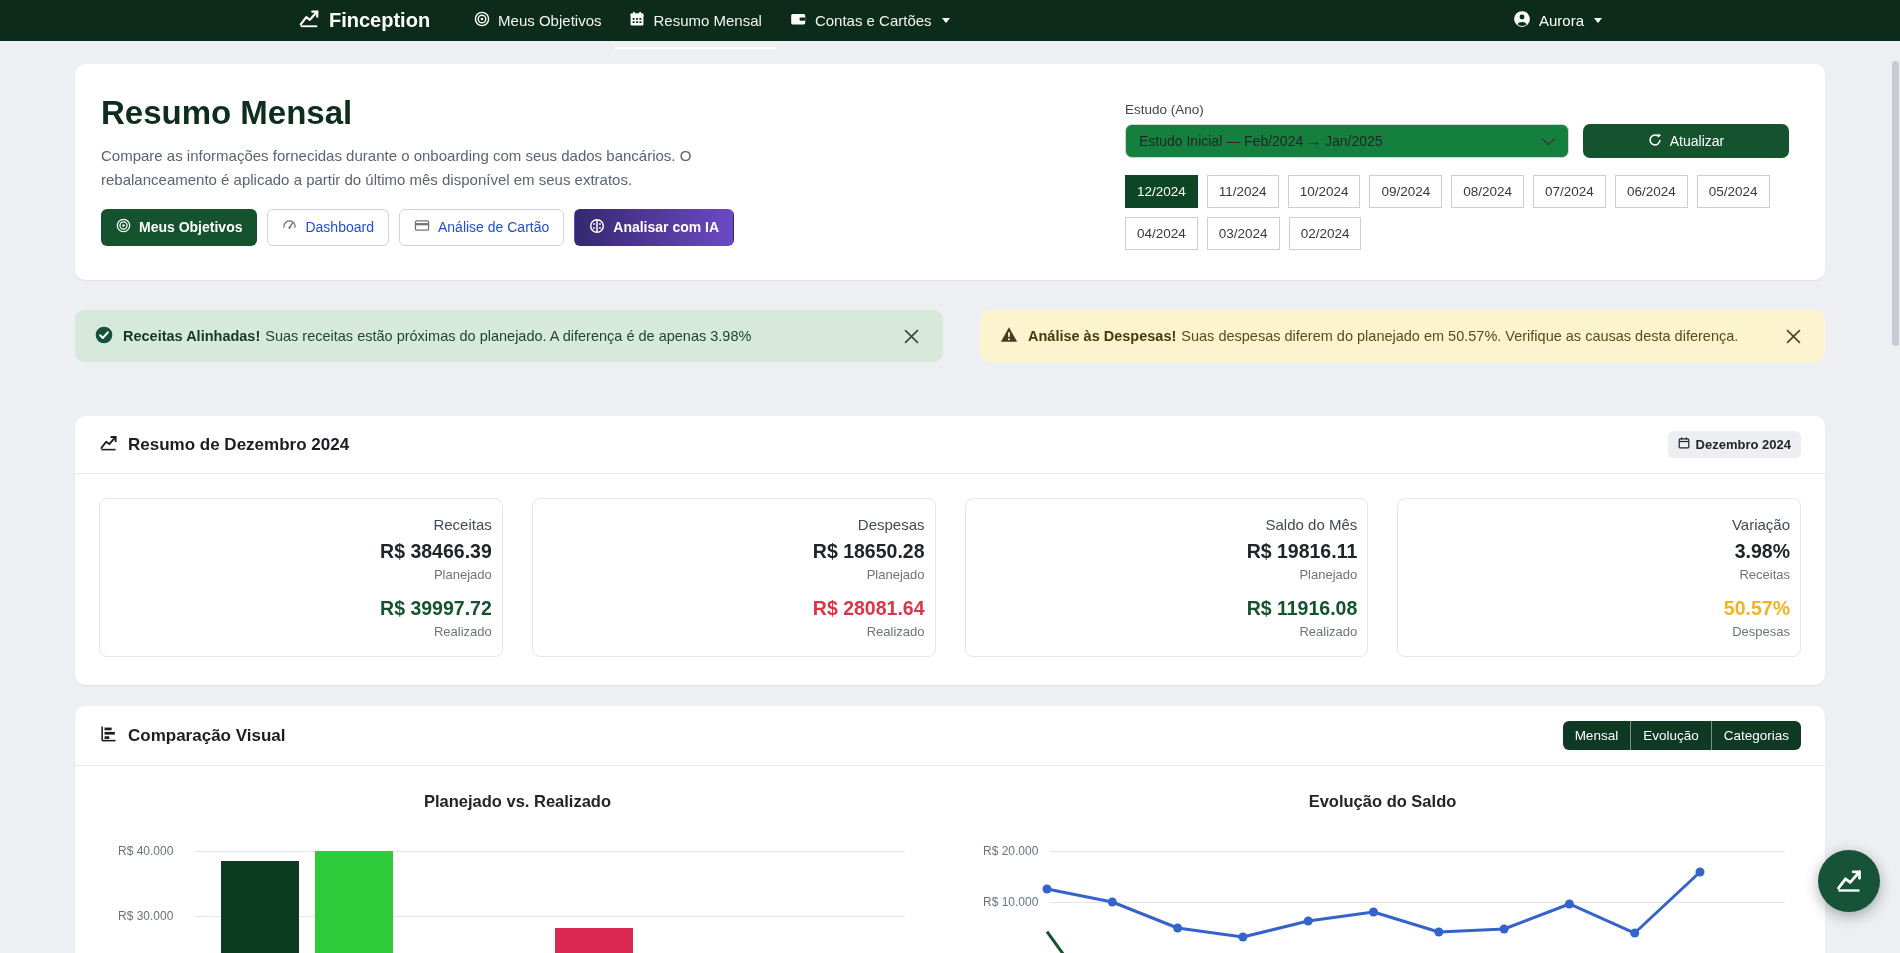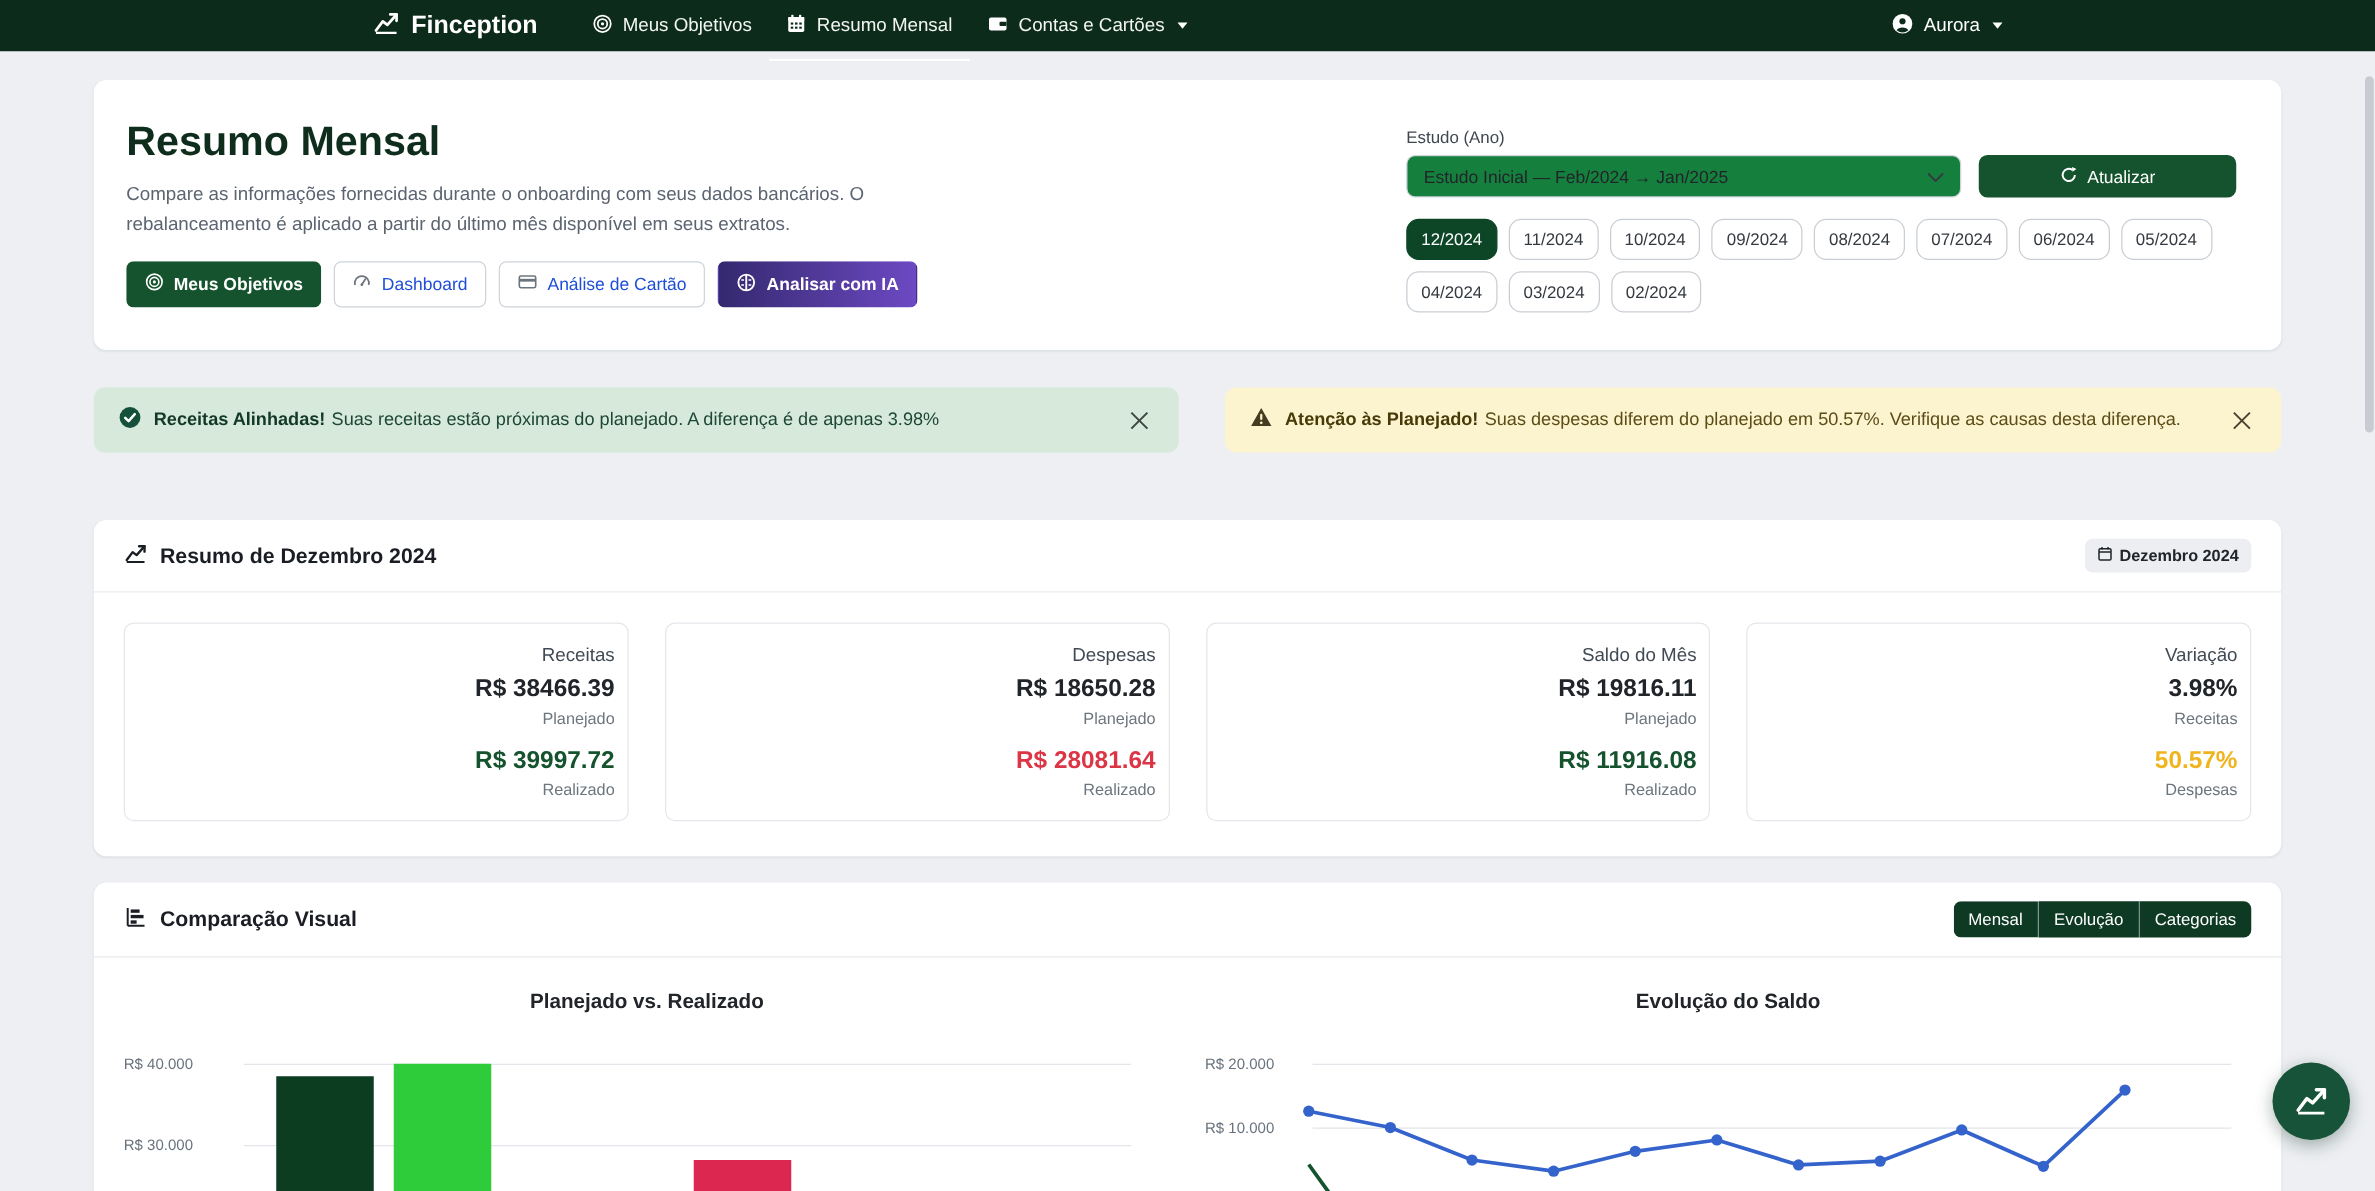--- a/index.html
+++ b/index.html
@@ -33,21 +33,21 @@
   .btn-green { background:#14532d; color:#fff; font-weight:600; }
   .btn-outline { border-color:#ced4da; color:#1d4ed8; }
   .btn-ai { background:linear-gradient(90deg,#34296f 0%,#6d49c3 100%); color:#fff; font-weight:600; }
 
   .header-right { width:664px; margin-top:12px; }
   .study-label { font-size:13.5px; color:#3f4650; margin-bottom:7px; }
   .study-row { display:flex; gap:14px; }
   .select-box { flex:1; height:34px; border:1px solid #ced4da; border-radius:7px; background:#15803d; display:flex; align-items:center; justify-content:space-between; padding:0 13px; font-size:14px; color:#212529; cursor:pointer; }
   .btn-update { width:206px; height:34px; background:#14532d; border:none; border-radius:7px; color:#fff; font-size:14px; display:flex; align-items:center; justify-content:center; gap:8px; cursor:pointer; font-family:inherit; }
   .months { display:flex; flex-wrap:wrap; gap:9px; margin-top:17px; }
-  .month-btn { height:33px; padding:0 11px; border:1px solid #c9ced4; border-radius:10px; background:#fff; font-size:13.5px; color:#343a40; cursor:pointer; font-family:inherit; }
+  .month-btn { height:33px; padding:0 11px; border:1px solid #c9ced4; border-radius:0; background:#fff; font-size:13.5px; color:#343a40; cursor:pointer; font-family:inherit; }
   .month-btn.active { background:#0d4626; border-color:#0d4626; color:#fff; }
 
   
   .alerts-row { display:flex; gap:37px; margin-top:30px;border-radius:10px; }
   .alert { height:52px; border-radius:9px; display:flex; align-items:center; padding:0 20px; font-size:14.5px; }
   .alert strong { margin:0 5px 0 10px; }
   .alert-success { width:868px; background:#d6e9db; color:#1d4733; }
   .alert-success strong { color:#123826; }
   .alert-warning { flex:1; background:#fcf3cf; color:#5a4d17; }
   .alert-warning strong { color:#453a08; }
@@ -69,21 +69,21 @@
   
   .comparison-card { margin-top:21px; }
   .tab-group { display:flex; }
   .tab { background:#0e3a23; color:#fff; border:none; font-size:13.5px; padding:7px 12px; cursor:pointer; border-right:1px solid rgba(255,255,255,.45); font-family:inherit; }
   .tab:first-child { border-radius:6px 0 0 6px; }
   .tab:last-child { border-radius:0 6px 6px 0; border-right:none; }
   .charts-row { display:flex; gap:28px; padding:0 24px; height:420px; }
   .chart { flex:1; position:relative; }
   .chart-title { position:absolute; top:26px; left:0; right:0; text-align:center; font-size:16.5px; font-weight:bold; color:#212529; }
   .gridline { position:absolute; height:1px; background:#e2e6ea; }
-  .tick-label { position:absolute; left:0; width:85px; font-size:12px; color:#68727c; }
+  .tick-label { position:absolute; left:19px; width:85px; font-size:12px; color:#68727c; }
   .bar { position:absolute; width:78px; }
 
   
   .fab { position:absolute; right:20px; bottom:41px; width:62px; height:62px; border-radius:50%; background:#175339; border:none; display:flex; align-items:center; justify-content:center; cursor:pointer; box-shadow:0 4px 14px rgba(10,40,25,.35); }
   .scrollbar-track { position:absolute; right:0; top:57px; bottom:0; width:9px; }
   .scrollbar-thumb { position:absolute; right:1px; top:4px; width:7px; height:285px; background:#c8ccd2; border-radius:4px; }
 </style>
 </head>
 <body>
 
@@ -263,21 +263,21 @@
       </button>
     </div>
     <div class="alert alert-warning">
       <span>
         <svg width="18" height="18" viewBox="0 0 16 16">
             <path d="M8 1.2 L15.2 14 H0.8 Z" fill="#453b20"></path>
             <rect x="7.2" y="5.4" width="1.6" height="4.4" rx="0.8" fill="#fcf3cf"></rect>
             <circle cx="8" cy="11.8" r="0.95" fill="#fcf3cf"></circle>
           </svg>
       </span>
-      <strong>Atenção às Planejado!</strong>
+      <strong>Análise às Despesas!</strong>
       <span>Suas despesas diferem do planejado em 50.57%. Verifique as causas desta diferença.</span>
       <button class="alert-close">
         <svg width="15" height="15" viewBox="0 0 14 14">
             <line x1="1" y1="1" x2="13" y2="13" stroke="#4a4430" stroke-width="1.5"></line>
             <line x1="13" y1="1" x2="1" y2="13" stroke="#4a4430" stroke-width="1.5"></line>
           </svg>
       </button>
     </div>
   </div>
 

